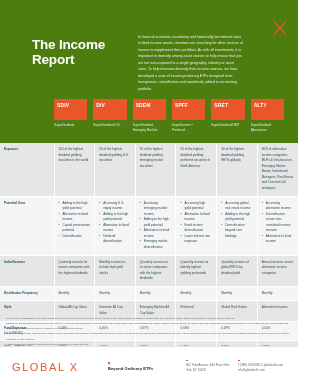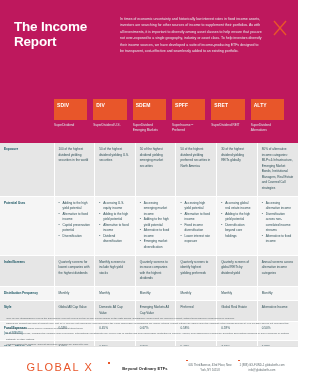--- a/index.html
+++ b/index.html
@@ -8,22 +8,22 @@
     background: #ffffff;
     font-family: "Liberation Sans", sans-serif;
     overflow: hidden;
   }
   .page { position: relative; width: 298px; height: 386px; background:#fff; }
 
   
   .hero {
     position: relative;
     height: 143px;
-    background: #be185d;
-    padding: 0;
+    background: #4d7c0f;
+    padding: 18px;
   }
   .hero-inner {
     display: flex;
     padding: 16px 14px 0 14px;
   }
   .hero-title {
     color: #ffffff;
     font-size: 13.5px;
     font-weight: bold;
     letter-spacing: -0.2px;
@@ -131,21 +131,20 @@
   
   .footer {
     position: absolute;
     left: 0; right: 0; bottom: 0;
     height: 40px;
     background: #ffffff;
     border-top: 0.5px solid #e3e3e3;
     display: flex;
     align-items: center;
     padding: 0 12px;
-    text-align: center;
   }
   .logo {
     color: #e8562a;
     font-size: 11px;
     letter-spacing: 1.6px;
     font-weight: normal;
     width: 96px;
     flex: none;
   }
   .tagline {

